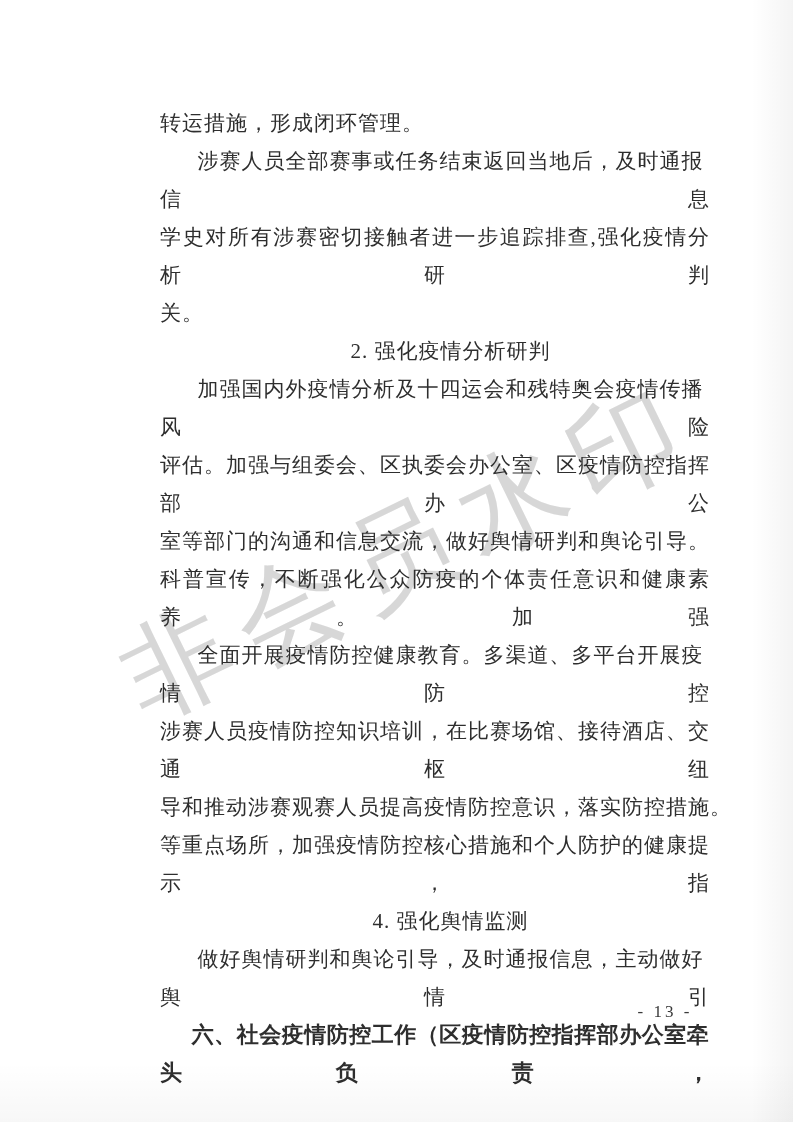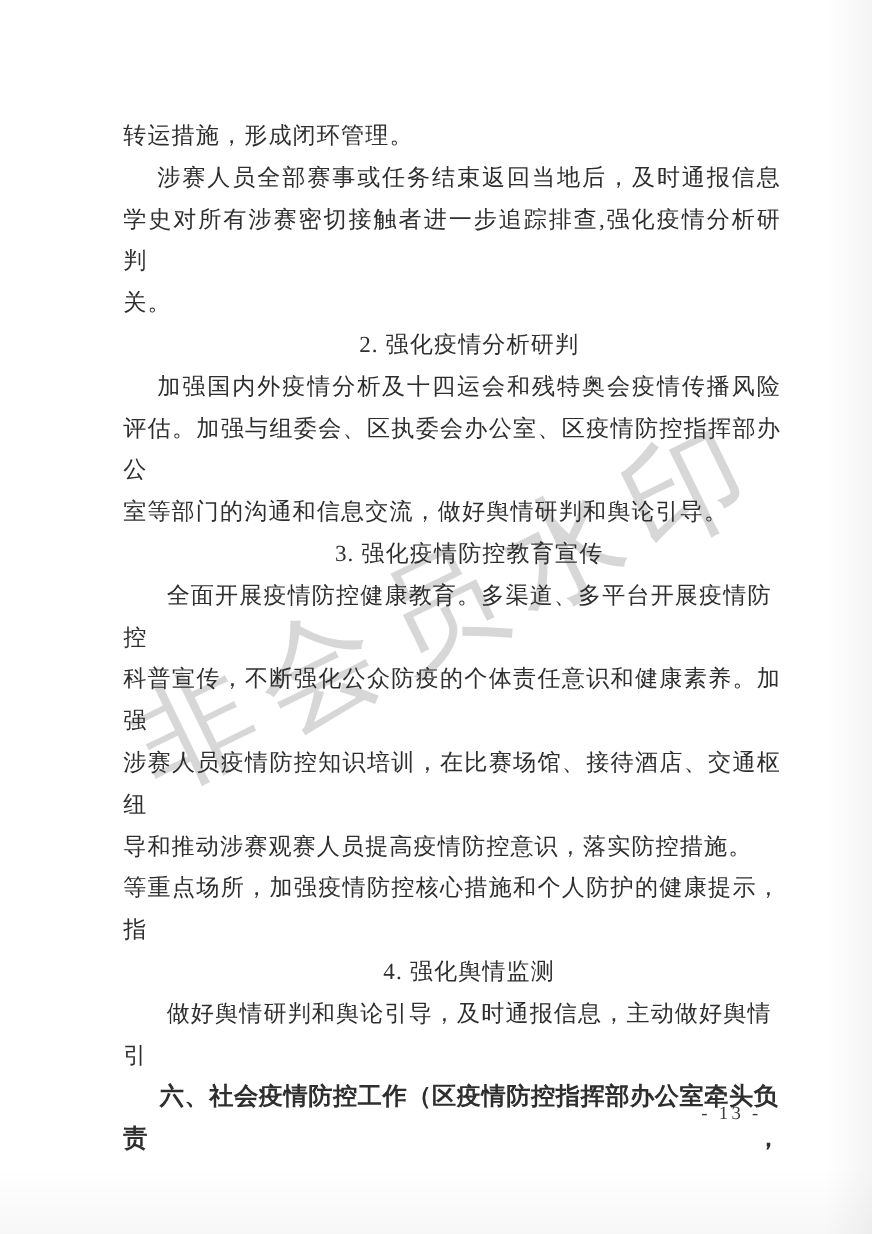--- a/index.html
+++ b/index.html
@@ -50,20 +50,21 @@
     top: 104px;
     width: 598px;
     z-index: 1;
   }
   .line {
     font-size: 21px;
     line-height: 38px;
     letter-spacing: 1px;
     white-space: nowrap;
     text-align: left;
+    margin-left: 48px;
   }
   .line.fill {
     white-space: normal;
     text-align: justify;
     text-align-last: justify;
   }
   .line.indent {
     text-indent: 31px;
     text-align: center;
   }
@@ -94,23 +95,22 @@
 
   <div class="content">
       <div class="line">转运措施，形成闭环管理。</div>
       <div class="line indent fill">涉赛人员全部赛事或任务结束返回当地后，及时通报信息</div>
       <div class="line fill">学史对所有涉赛密切接触者进一步追踪排查,强化疫情分析研判</div>
       <div class="line">关。</div>
       <div class="line indent">2. 强化疫情分析研判</div>
       <div class="line indent fill">加强国内外疫情分析及十四运会和残特奥会疫情传播风险</div>
       <div class="line fill">评估。加强与组委会、区执委会办公室、区疫情防控指挥部办公</div>
       <div class="line">室等部门的沟通和信息交流，做好舆情研判和舆论引导。</div>
-      <div class="line indent">3. 强化疫情防控教育宣传</div>
+      <div class="line fill">科普宣传，不断强化公众防疫的个体责任意识和健康素养。加强</div>
       <div class="line indent fill">全面开展疫情防控健康教育。多渠道、多平台开展疫情防控</div>
-      <div class="line fill">科普宣传，不断强化公众防疫的个体责任意识和健康素养。加强</div>
       <div class="line fill">涉赛人员疫情防控知识培训，在比赛场馆、接待酒店、交通枢纽</div>
       <div class="line">导和推动涉赛观赛人员提高疫情防控意识，落实防控措施。</div>
       <div class="line fill">等重点场所，加强疫情防控核心措施和个人防护的健康提示，指</div>
       <div class="line indent">4. 强化舆情监测</div>
       <div class="line indent fill">做好舆情研判和舆论引导，及时通报信息，主动做好舆情引</div>
       <div class="line indent bold fill">六、社会疫情防控工作（区疫情防控指挥部办公室牵头负责，</div>
     </div>
 
   <div class="page-number">- 13 -</div>
 </div>

